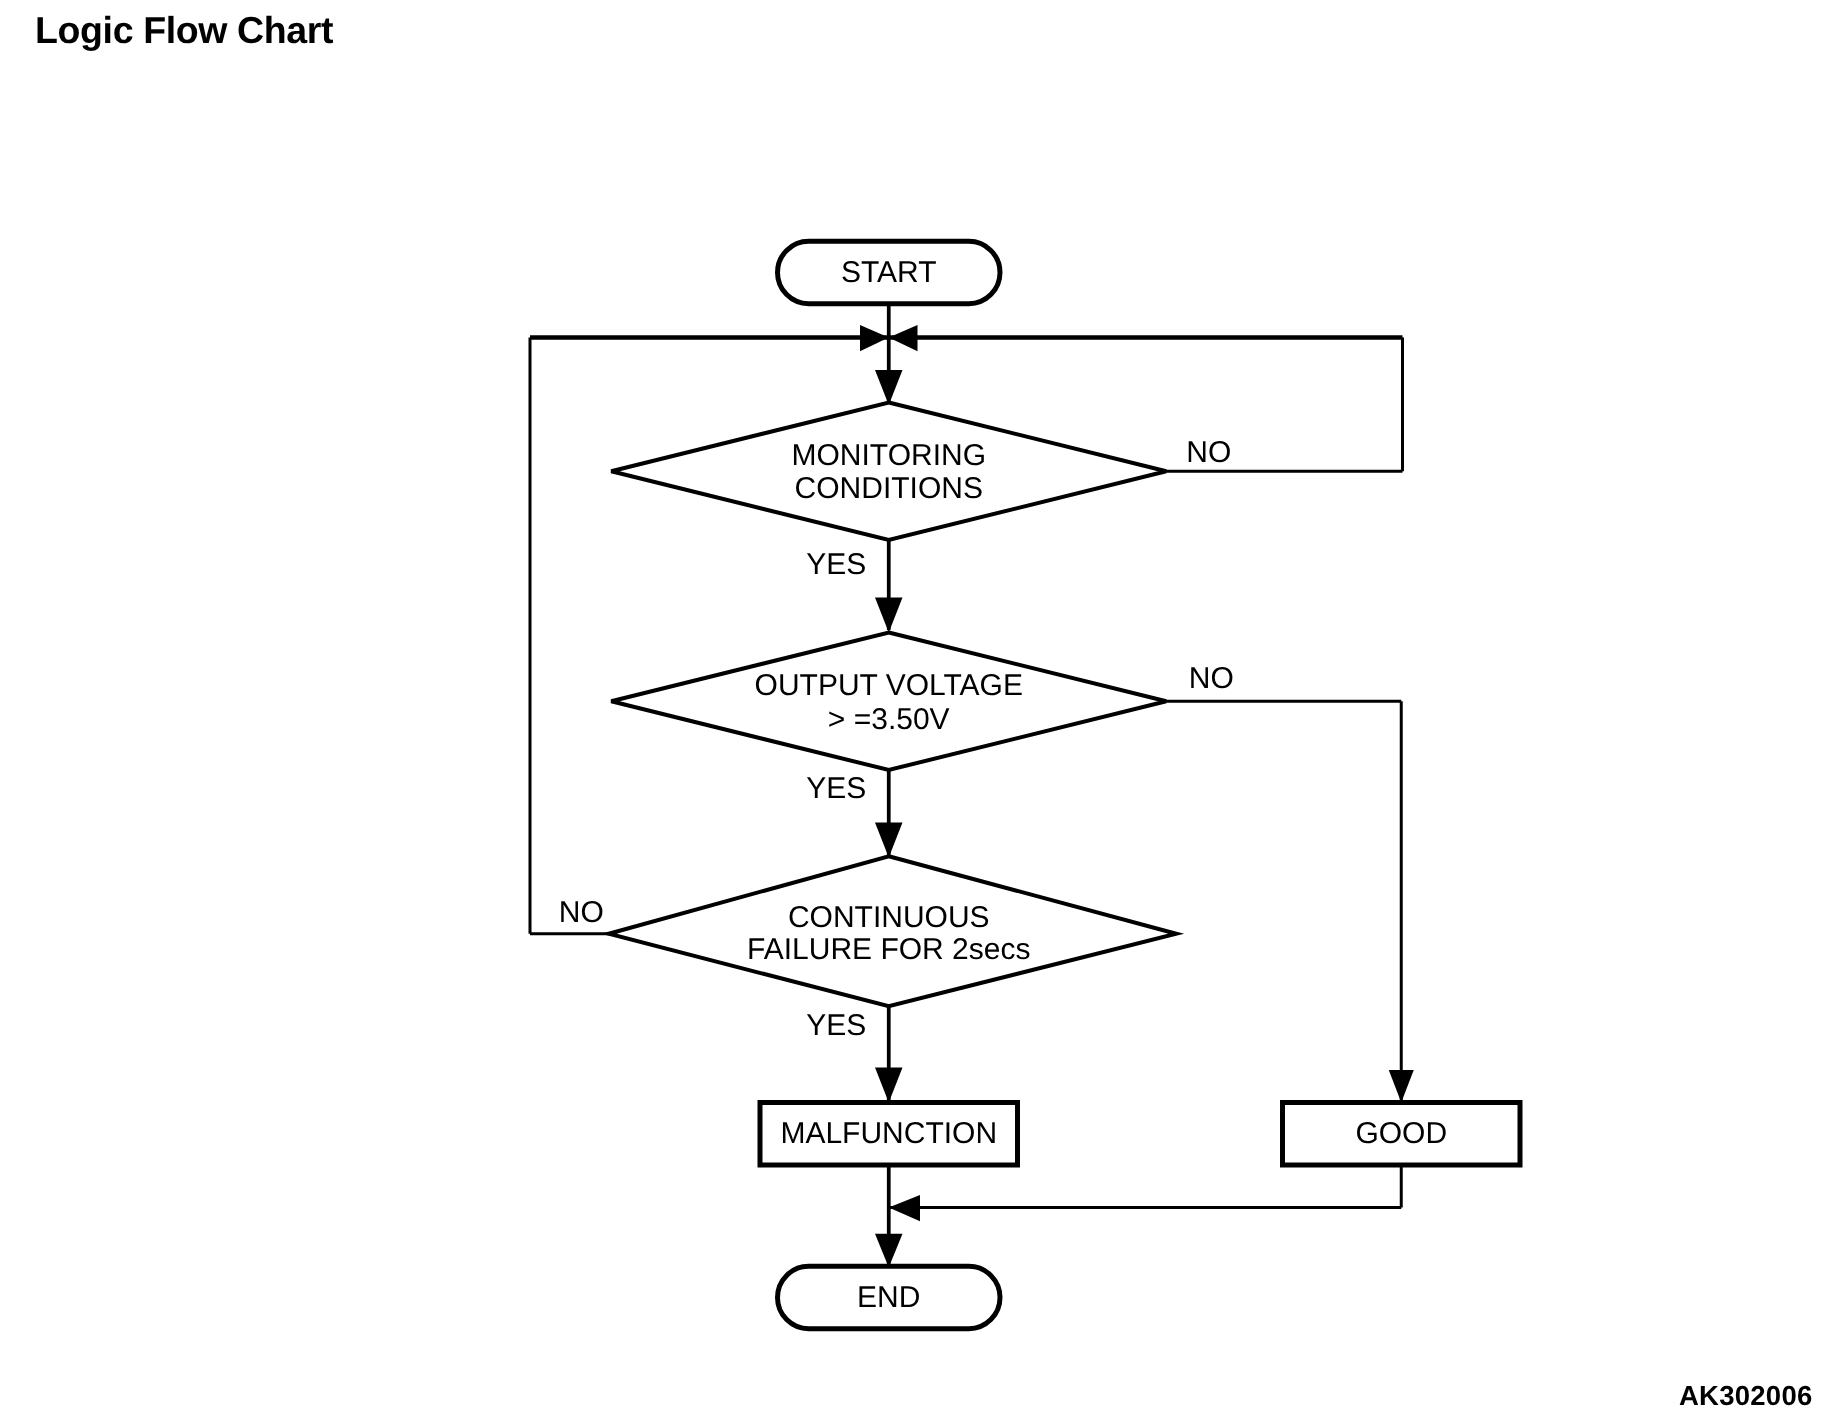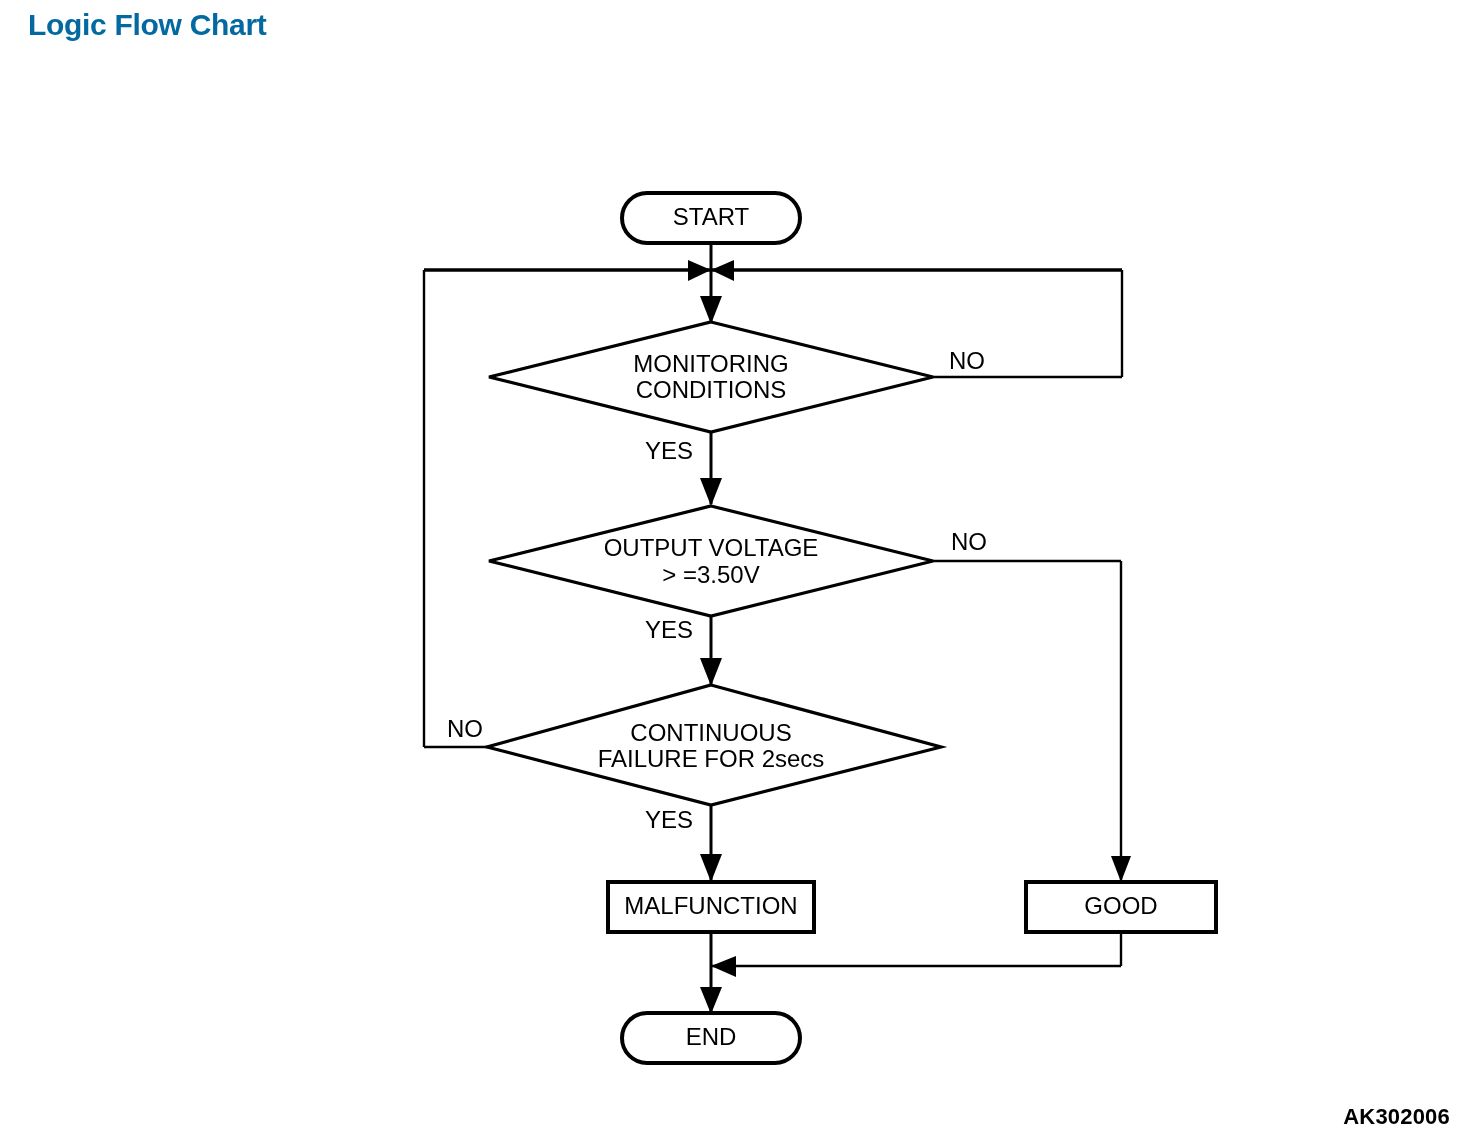--- a/index.html
+++ b/index.html
@@ -14,21 +14,21 @@
     font-family: "Liberation Sans", sans-serif;
     overflow: hidden;
   }
   #page-title {
     position: absolute;
     left: 28px;
     top: 8px;
     font-size: 30px;
     font-weight: bold;
     letter-spacing: -0.3px;
-    color: #0369a1;
+    color: #000000;
     white-space: nowrap;
   }
   #watermark {
     position: absolute;
     right: 22px;
     bottom: 12px;
     font-size: 22px;
     font-weight: bold;
     letter-spacing: 0.2px;
     color: #000000;

